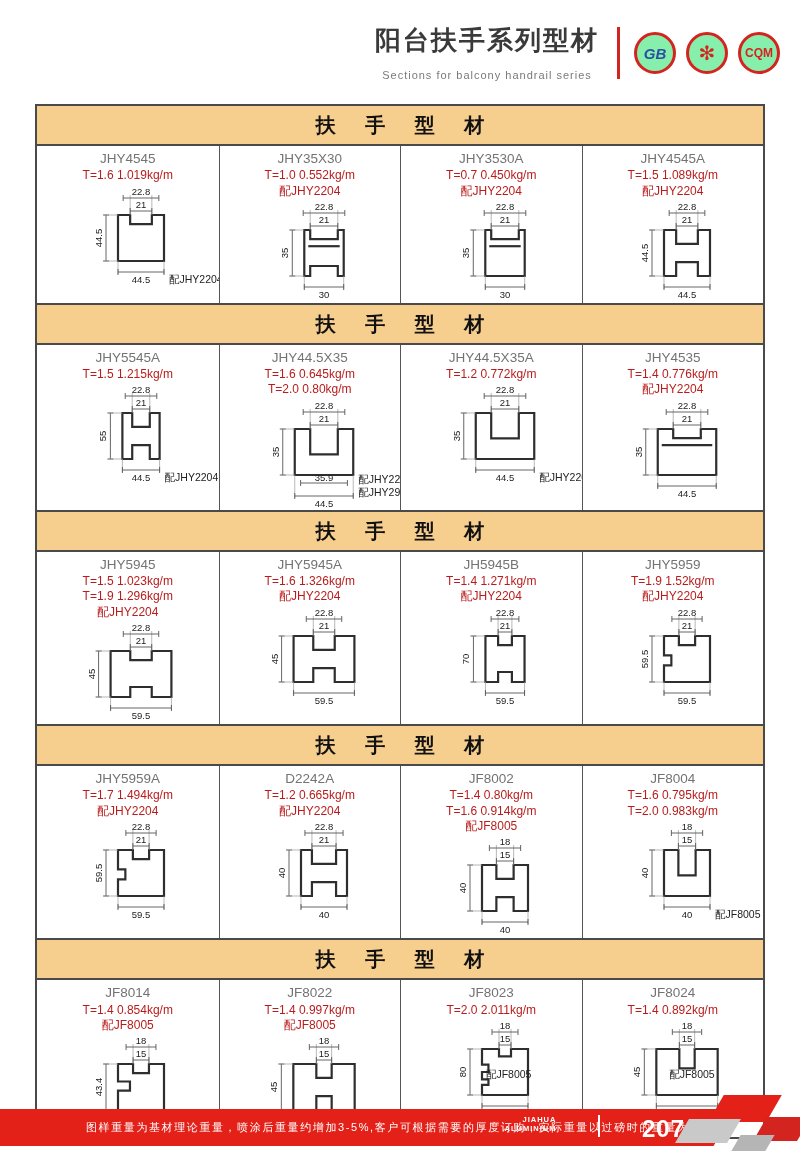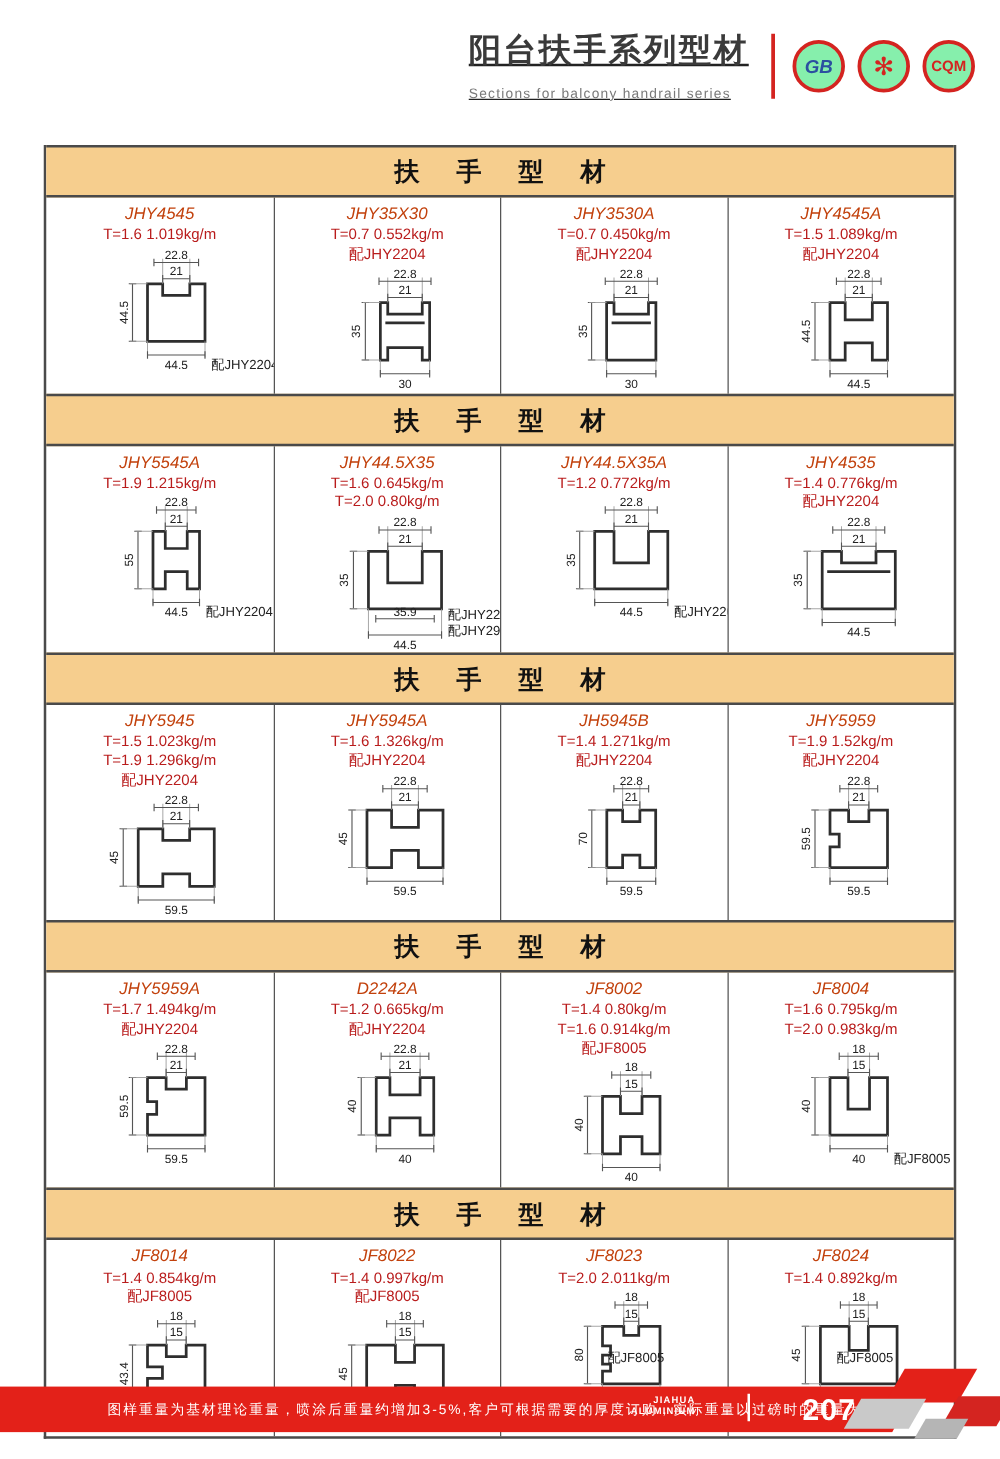--- a/index.html
+++ b/index.html
@@ -1,37 +1,37 @@
 <!DOCTYPE html>
 <html><head>
 <meta charset="utf-8">
 <style>
   html,body{margin:0;padding:0;background:#fff;}
   body{width:800px;height:1167px;position:relative;font-family:"Liberation Sans",sans-serif;color:#222;overflow:hidden;}
 
   
   .page-header{height:100px;position:relative;}
   .header-right{position:absolute;top:26px;right:10px;display:flex;align-items:center;}
-  .title-block{text-align:left;margin-right:14px;text-decoration:underline;}
+  .title-block{text-align:center;margin-right:14px;}
   .title-cn{font-size:26px;font-weight:bold;color:#3a3a3a;letter-spacing:2px;line-height:1.1;}
   .title-en{font-size:11px;color:#7a7a7a;letter-spacing:1px;margin-top:14px;}
   .red-divider{width:3px;height:52px;background:#d42420;margin:0 14px 0 4px;}
   .logo{width:42px;height:42px;border-radius:50%;border:3px solid #d42420;display:flex;align-items:center;justify-content:center;margin-right:10px;box-sizing:border-box;background:#86efac;}
   .logo-gb{color:#2b4fa0;font-weight:bold;font-style:italic;font-size:15px;}
   .logo-star{color:#d42420;font-size:20px;}
   .logo-cqm{color:#d42420;font-weight:bold;font-size:12px;letter-spacing:0;}
 
   
-  .catalog{margin:16px 35px;border:2px solid #4a4a4a;border-top:none;}
+  .catalog{margin:4px 35px;border:2px solid #4a4a4a;border-top:none;}
   .section-bar{background:#f6ce8e;border-top:2px solid #4a4a4a;border-bottom:2px solid #4a4a4a;text-align:center;font-size:20px;font-weight:bold;color:#111;letter-spacing:12px;padding:6px 0 5px 12px;}
   .catalog .section:first-child .section-bar{border-top:2px solid #4a4a4a;}
   .row{display:grid;grid-template-columns:repeat(4,1fr);}
   .cell{padding:5px 2px 1px;text-align:center;overflow:hidden;}
   .cell + .cell{border-left:1.5px solid #555;}
-  .code{font-size:13.5px;color:#c2410c;line-height:1.2;margin-bottom:1px;font-style:italic;}
+  .code{font-size:13.5px;color:#737373;line-height:1.2;margin-bottom:1px;}
   .spec{font-size:12px;color:#b91c1c;line-height:1.28;}
   svg.drawing{display:block;margin:1px auto 0;}
   .pline{fill:none;stroke:#2e2e2e;stroke-width:2.2;stroke-linejoin:miter;}
   .dline{stroke:#555;stroke-width:0.9;}
   .eline{stroke:#999;stroke-width:0.7;}
   .dtxt{fill:#222;font-size:9.5px;font-family:"Liberation Sans",sans-serif;}
   .ntxt{fill:#222;font-size:10.5px;font-family:"Liberation Sans",sans-serif;}
 
   
   .footer{position:absolute;left:0;bottom:0;width:800px;height:72px;}
@@ -98,21 +98,21 @@
             <line class="eline" x1="125" y1="76" x2="125" y2="89"></line>
             <line class="dline" x1="79" y1="87" x2="125" y2="87"></line>
             <line class="dline" x1="79" y1="84" x2="79" y2="90"></line>
             <line class="dline" x1="125" y1="84" x2="125" y2="90"></line>
             <text class="dtxt" x="102" y="98" text-anchor="middle">44.5</text>
             <text class="ntxt" x="130" y="98" text-anchor="start">配JHY2204</text>
           </svg>
         </div>
         <div class="cell">
       <div class="code">JHY35X30</div>
-          <div class="spec">T=0.7  0.552kg/m</div>
+          <div class="spec">T=1.0  0.552kg/m</div>
           <div class="spec">配JHY2204</div>
           <svg class="drawing" width="192" height="102" viewBox="0 0 192 102">
             <path class="pline" d="M 82.28571428571428 30 L 88.19999999999999 30 L 88.19999999999999 39.2 L 115.79999999999998 39.2 L 115.79999999999998 30 L 121.71428571428571 30 L 121.71428571428571 76 L 115.79999999999998 76 L 115.79999999999998 66 L 88.19999999999999 66 L 88.19999999999999 76 L 82.28571428571428 76 Z"></path>
             <line class="pline" x1="86.28571428571428" y1="46.2" x2="117.71428571428571" y2="46.2"></line>
             <line class="eline" x1="88.19999999999999" y1="30" x2="88.19999999999999" y2="10"></line>
             <line class="eline" x1="115.79999999999998" y1="30" x2="115.79999999999998" y2="10"></line>
             <line class="dline" x1="81.19999999999999" y1="13" x2="122.79999999999998" y2="13"></line>
             <line class="dline" x1="81.19999999999999" y1="10" x2="81.19999999999999" y2="16"></line>
             <line class="dline" x1="122.79999999999998" y1="10" x2="122.79999999999998" y2="16"></line>
             <text class="dtxt" x="101.99999999999999" y="10" text-anchor="middle">22.8</text>
@@ -195,21 +195,21 @@
             <text class="dtxt" x="102" y="98" text-anchor="middle">44.5</text>
           </svg>
         </div>
       </div>
     </div>
     <div class="section">
       <div class="section-bar">扶 手 型 材</div>
     <div class="row">
         <div class="cell">
       <div class="code">JHY5545A</div>
-          <div class="spec">T=1.9  1.215kg/m</div>
+          <div class="spec">T=1.5  1.215kg/m</div>
           <svg class="drawing" width="192" height="102" viewBox="0 0 192 102">
             <path class="pline" d="M 83.39090909090909 30 L 93.21818181818182 30 L 93.21818181818182 43.8 L 110.78181818181818 43.8 L 110.78181818181818 30 L 120.60909090909091 30 L 120.60909090909091 76 L 110.78181818181818 76 L 110.78181818181818 62.2 L 93.21818181818182 62.2 L 93.21818181818182 76 L 83.39090909090909 76 Z"></path>
             <line class="eline" x1="93.21818181818182" y1="30" x2="93.21818181818182" y2="10"></line>
             <line class="eline" x1="110.78181818181818" y1="30" x2="110.78181818181818" y2="10"></line>
             <line class="dline" x1="86.21818181818182" y1="13" x2="117.78181818181818" y2="13"></line>
             <line class="dline" x1="86.21818181818182" y1="10" x2="86.21818181818182" y2="16"></line>
             <line class="dline" x1="117.78181818181818" y1="10" x2="117.78181818181818" y2="16"></line>
             <text class="dtxt" x="102" y="10" text-anchor="middle">22.8</text>
             <line class="dline" x1="93.21818181818182" y1="26" x2="110.78181818181818" y2="26"></line>
             <line class="dline" x1="93.21818181818182" y1="23" x2="93.21818181818182" y2="29"></line>

